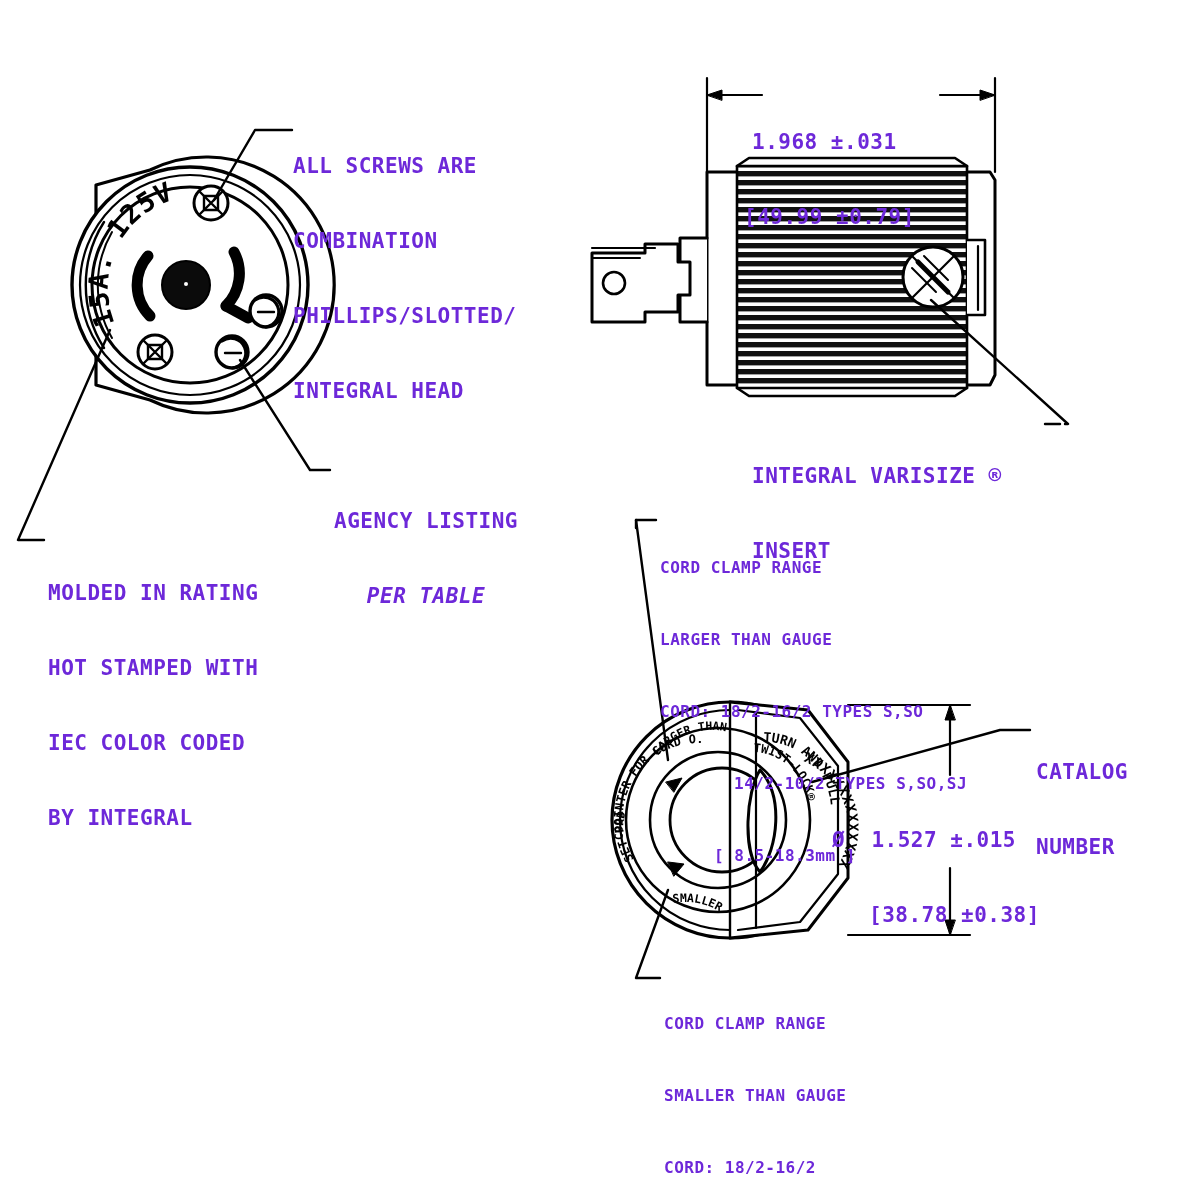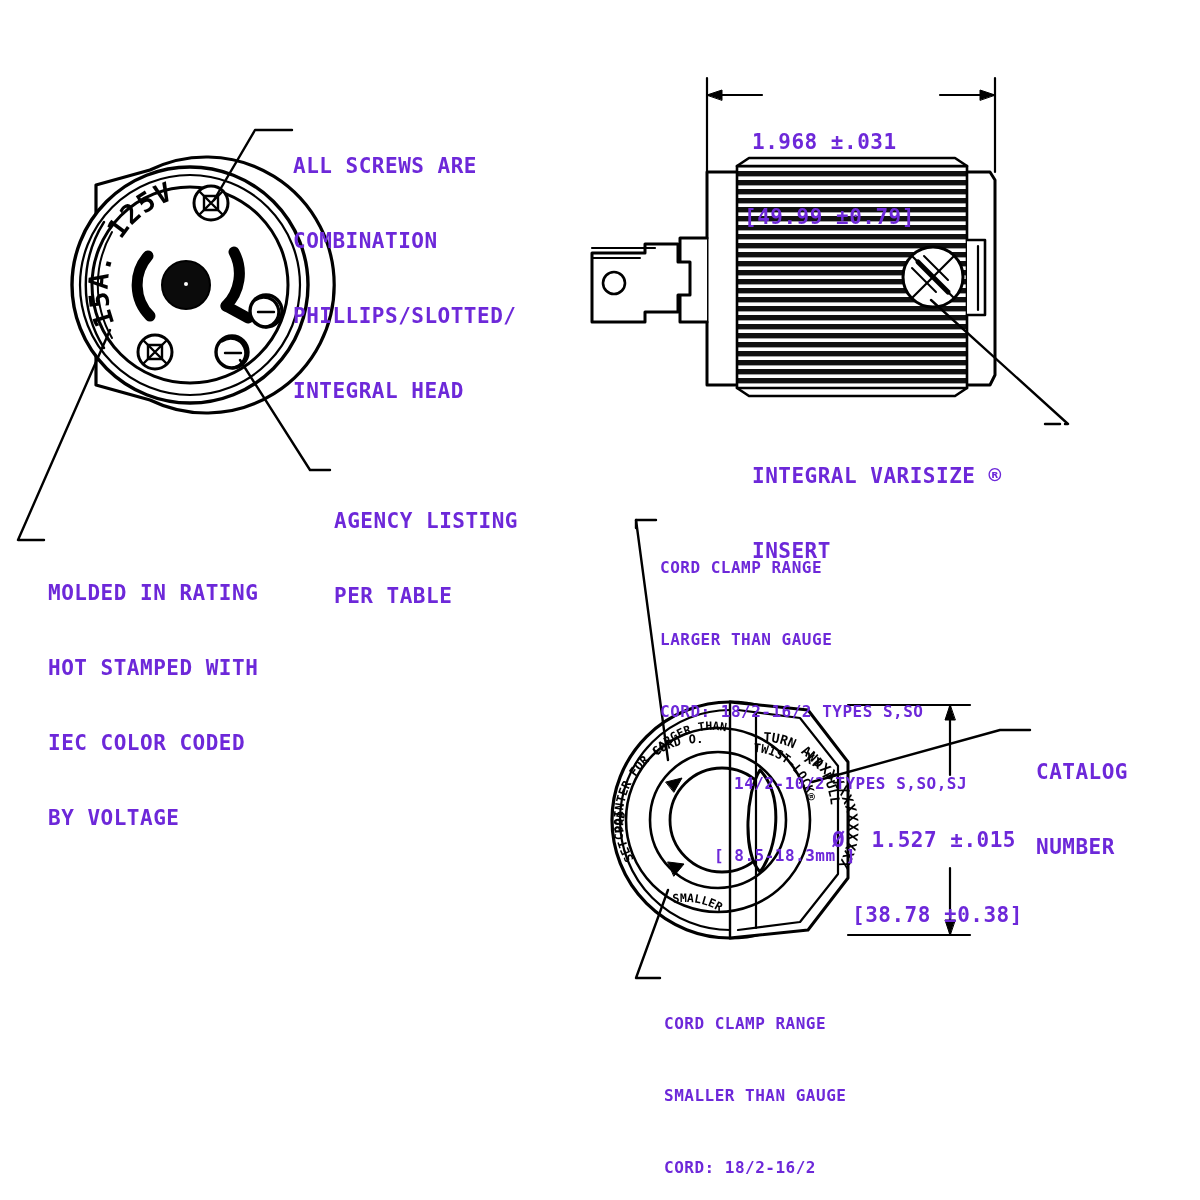--- a/index.html
+++ b/index.html
@@ -3,21 +3,21 @@
 <meta charset="utf-8">
 <style>
   html,body{margin:0;padding:0;background:#fff;}
   body{width:1200px;height:1200px;position:relative;overflow:hidden;
        font-family:"DejaVu Sans Mono","Liberation Mono",monospace;color:#000;}
   #stage{position:absolute;left:0;top:0;width:1200px;height:1200px;}
   svg{position:absolute;left:0;top:0;width:1200px;height:1200px;}
   .txt{position:absolute;white-space:pre;font-family:"DejaVu Sans Mono","Liberation Mono",monospace;
        font-size:21px;line-height:25px;letter-spacing:0.5px;color:#6d28d9;font-weight:700;}
   .txt.sm{font-size:16px;line-height:24px;}
-  .ctr{}
+  .ctr{text-align:center;font-style:italic;}
 </style>
 </head>
 <body>
 
 <div id="stage">
 
 <svg viewBox="0 0 1200 1200">
   <defs>
 
     <pattern id="ribs" width="8" height="9" patternUnits="userSpaceOnUse">
@@ -202,21 +202,21 @@
 
 <div class="txt" style="left:334px;top:459px;">
   <div>AGENCY LISTING</div>
   <div class="ctr">PER TABLE</div>
 </div>
 
 <div class="txt" style="left:48px;top:531px;">
   <div>MOLDED IN RATING</div>
   <div>HOT STAMPED WITH</div>
   <div>IEC COLOR CODED</div>
-  <div>BY VOLTAGE</div>
+  <div>BY INTEGRAL</div>
 </div>
 
 <div class="txt" style="left:752px;top:80px;">
   <div>1.968 ±.031</div>
   <div style="margin-left:-8px;">[49.99 ±0.79]</div>
 </div>
 
 <div class="txt" style="left:752px;top:414px;">
   <div>INTEGRAL VARISIZE ®</div>
   <div>INSERT</div>
@@ -230,21 +230,21 @@
   <div style="margin-left:54px;">[ 8.5-18.3mm ]</div>
 </div>
 
 <div class="txt" style="left:1036px;top:710px;">
   <div>CATALOG</div>
   <div>NUMBER</div>
 </div>
 
 <div class="txt" style="left:832px;top:778px;">
   <div>Ø  1.527 ±.015</div>
-  <div style="margin-left:20px;">[38.78 ±0.38]</div>
+  <div style="margin-left:37px;">[38.78 ±0.38]</div>
 </div>
 
 <div class="txt sm" style="left:664px;top:964px;">
   <div>CORD CLAMP RANGE</div>
   <div>SMALLER THAN GAUGE</div>
   <div>CORD: 18/2-16/2</div>
   
   
   
 </div>

